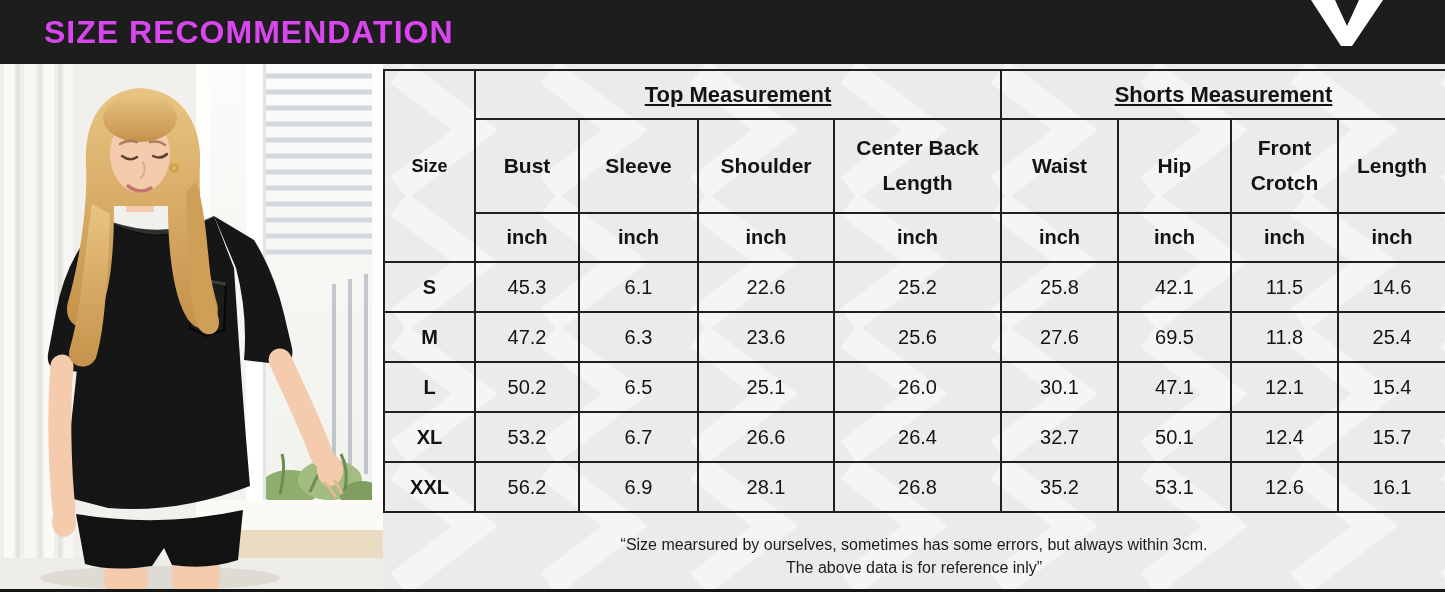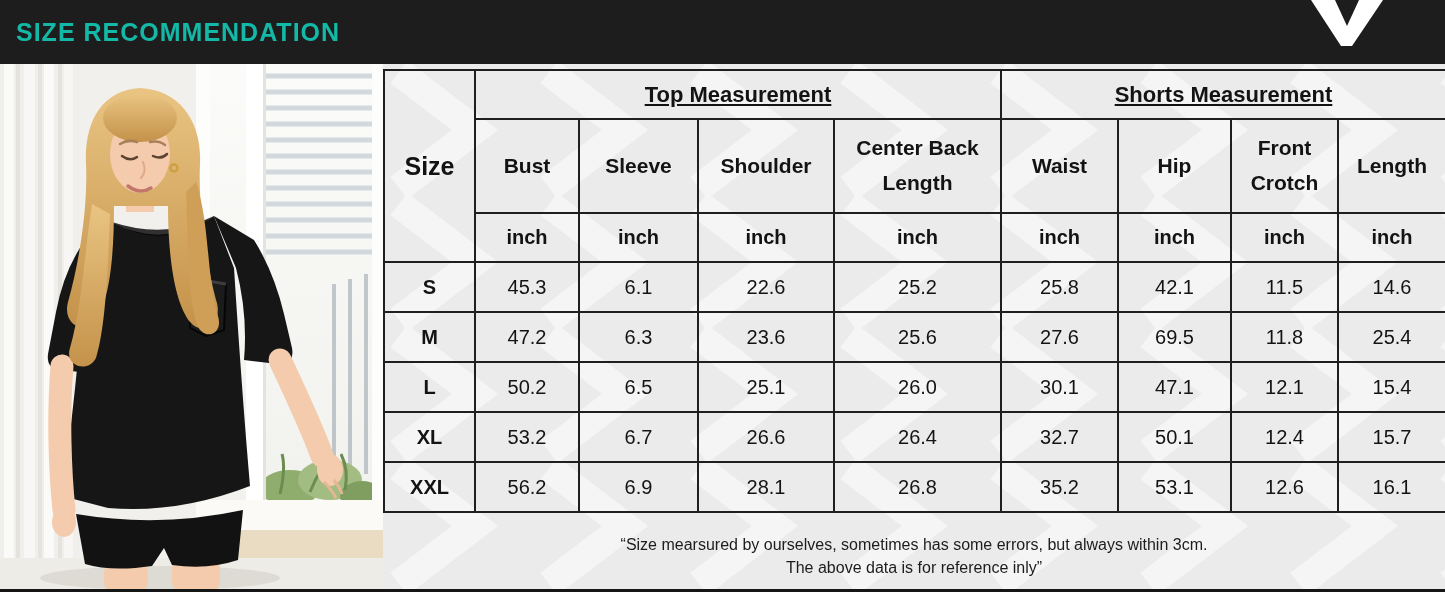--- a/index.html
+++ b/index.html
@@ -8,22 +8,22 @@
   }
   *{box-sizing:border-box;}
   html,body{margin:0;padding:0;background:#ffffff;}
   .stage{
     position:relative;width:1445px;height:592px;overflow:hidden;
     font-family:"Liberation Sans","DejaVu Sans",sans-serif;color:var(--txt);background:var(--panelbg);
   }
   
   .topbar{position:absolute;left:0;top:0;width:1445px;height:64px;background:var(--bar);}
   .topbar .title{
-    position:absolute;left:16px;top:50%;transform:translateY(-50%);
-    color:#14b8a6;font-size:25px;font-weight:bold;letter-spacing:1px;white-space:nowrap;
+    position:absolute;left:44px;top:50%;transform:translateY(-50%);
+    color:#d946ef;font-size:32px;font-weight:bold;letter-spacing:1px;white-space:nowrap;
   }
   .notch{position:absolute;left:1311px;top:0;width:72px;height:46px;display:block;}
   
   .photo{position:absolute;left:0;top:64px;width:383px;height:528px;overflow:hidden;}
   .photo svg{display:block;}
   
   .panel{position:absolute;left:383px;top:64px;width:1062px;height:528px;overflow:hidden;}
   .pattern{position:absolute;left:0;top:0;}
   table.size-table{
     position:absolute;left:0;top:5px;width:1062px;table-layout:fixed;
@@ -34,21 +34,21 @@
     padding:0;color:var(--txt);
   }
   .size-table thead tr.r-group{height:49px;}
   .size-table thead tr.r-names{height:94px;}
   .size-table thead tr.r-units{height:49px;}
   .size-table tbody tr{height:50px;}
   .group-th{font-size:22px;font-weight:bold;text-decoration:underline;}
   .name-th{font-size:21px;font-weight:bold;line-height:1.65;padding:0 8px;}
   .unit-th{font-size:20px;font-weight:bold;}
   .size-th{font-size:20px;font-weight:bold;}
-  .size-col-th{font-size:25px;font-weight:bold;}
+  .size-col-th{font-size:18px;font-weight:bold;}
   .size-table td{font-size:20px;font-weight:normal;margin-left:8px;}
   .note{
     position:absolute;left:0;top:455px;width:1062px;height:73px;
     display:flex;flex-direction:column;justify-content:center;align-items:center;
     font-size:16px;line-height:23px;color:#1c1c1c;text-align:left;
   }
   .bottom-strip{position:absolute;left:0;bottom:0;width:1445px;height:3px;background:#151515;}
 </style>
 </head>
 <body>

